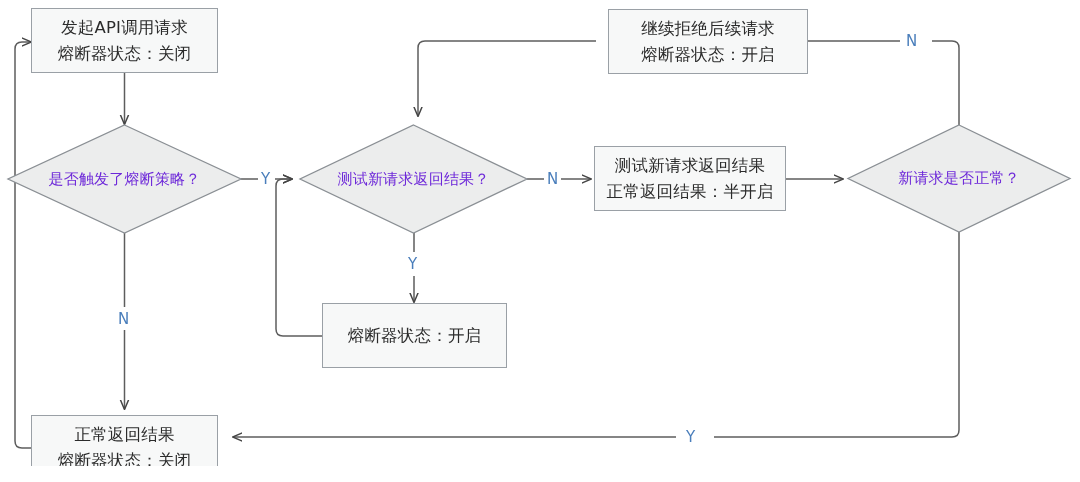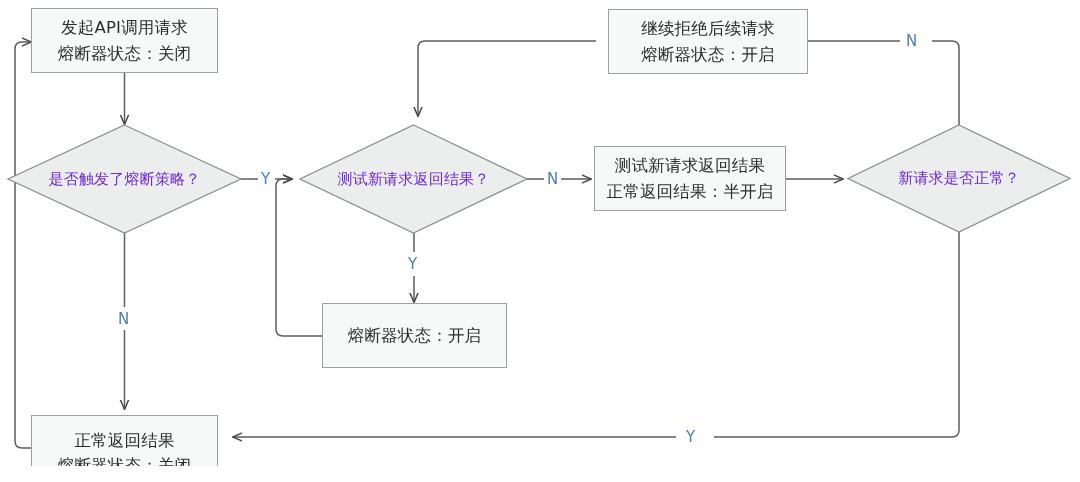--- a/index.html
+++ b/index.html
@@ -154,21 +154,21 @@
     <span class="ln">正常返回结果：半开启</span>
   </div>
 
   <div class="dec-wrap" style="left:848px; top:125px; width:222px; height:107px;font-family:Liberation Serif, serif;">
     <svg width="222" height="107" viewBox="0 0 222 107" xmlns="http://www.w3.org/2000/svg">
       <polygon points="111,0 222,53.5 111,107 0,53.5" fill="#eceded" stroke="#8a8f94" stroke-width="1.3"></polygon>
     </svg>
     <div class="dec-label">新请求是否正常？</div>
   </div>
 
-  <div class="node proc" style="left:31px; top:415px; width:187px; height:65px;justify-content:flex-end;">
+  <div class="node proc" style="left:31px; top:415px; width:187px; height:65px;">
     <span class="ln">正常返回结果</span>
     <span class="ln">熔断器状态：关闭</span>
   </div>
 
   <div class="edge-label" style="left:261px; top:172px;">Y</div>
 
   <div class="edge-label" style="left:118px; top:312px;">N</div>
 
   <div class="edge-label" style="left:408px; top:257px;">Y</div>
 

